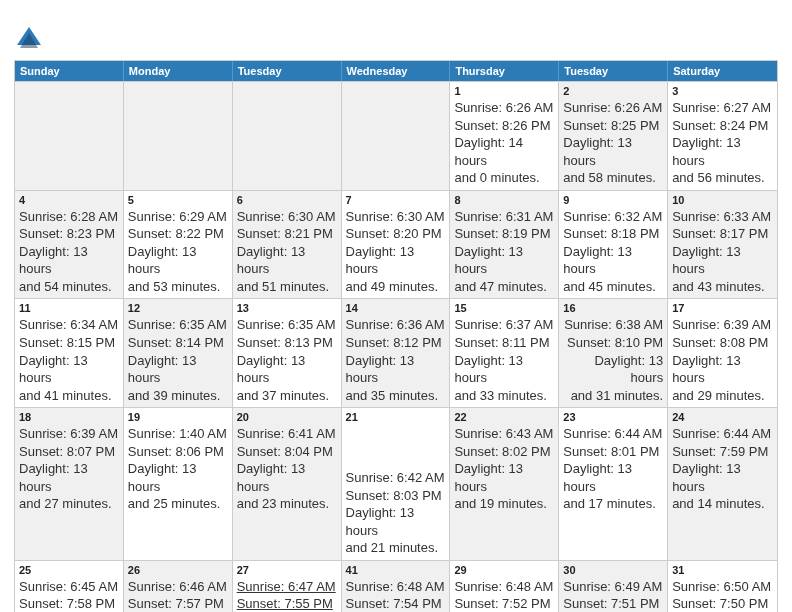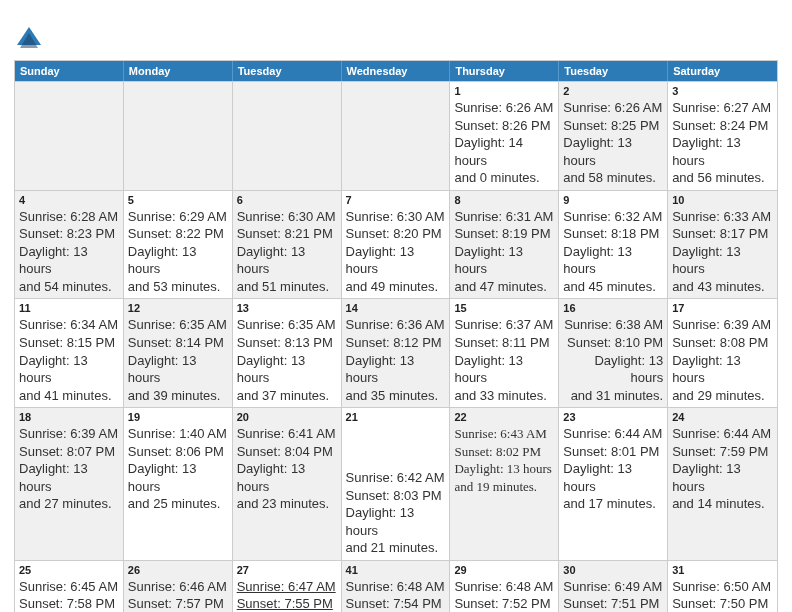--- a/index.html
+++ b/index.html
@@ -294,21 +294,21 @@
           </div>
           <div class="cal-cell">
             <div class="day-num">21</div>
             <div class="day-info" style="white-space: pre-line; margin-top: 44px;">Sunrise: 6:42 AM
 Sunset: 8:03 PM
 Daylight: 13 hours
 and 21 minutes.</div>
           </div>
           <div class="cal-cell shaded">
             <div class="day-num">22</div>
-            <div class="day-info" style="white-space: pre-line; font-family: Liberation Serif, serif;">Sunrise: 6:43 AM
+            <div class="day-info" style="white-space: pre-line;">Sunrise: 6:43 AM
 Sunset: 8:02 PM
 Daylight: 13 hours
 and 19 minutes.</div>
           </div>
           <div class="cal-cell">
             <div class="day-num">23</div>
             <div class="day-info" style="white-space: pre-line;">Sunrise: 6:44 AM
 Sunset: 8:01 PM
 Daylight: 13 hours
 and 17 minutes.</div>

